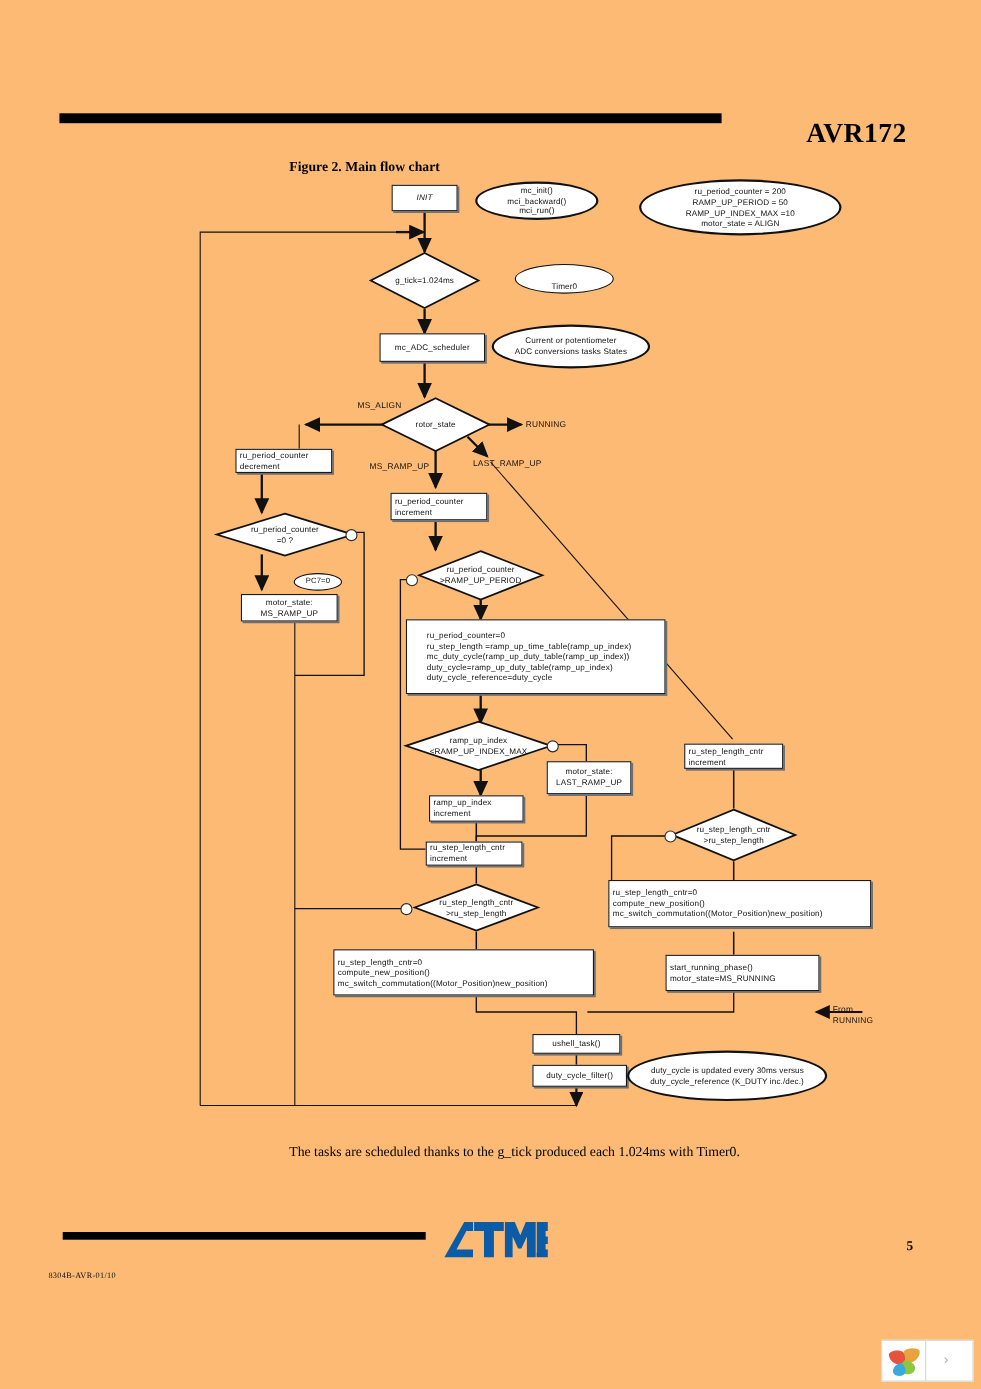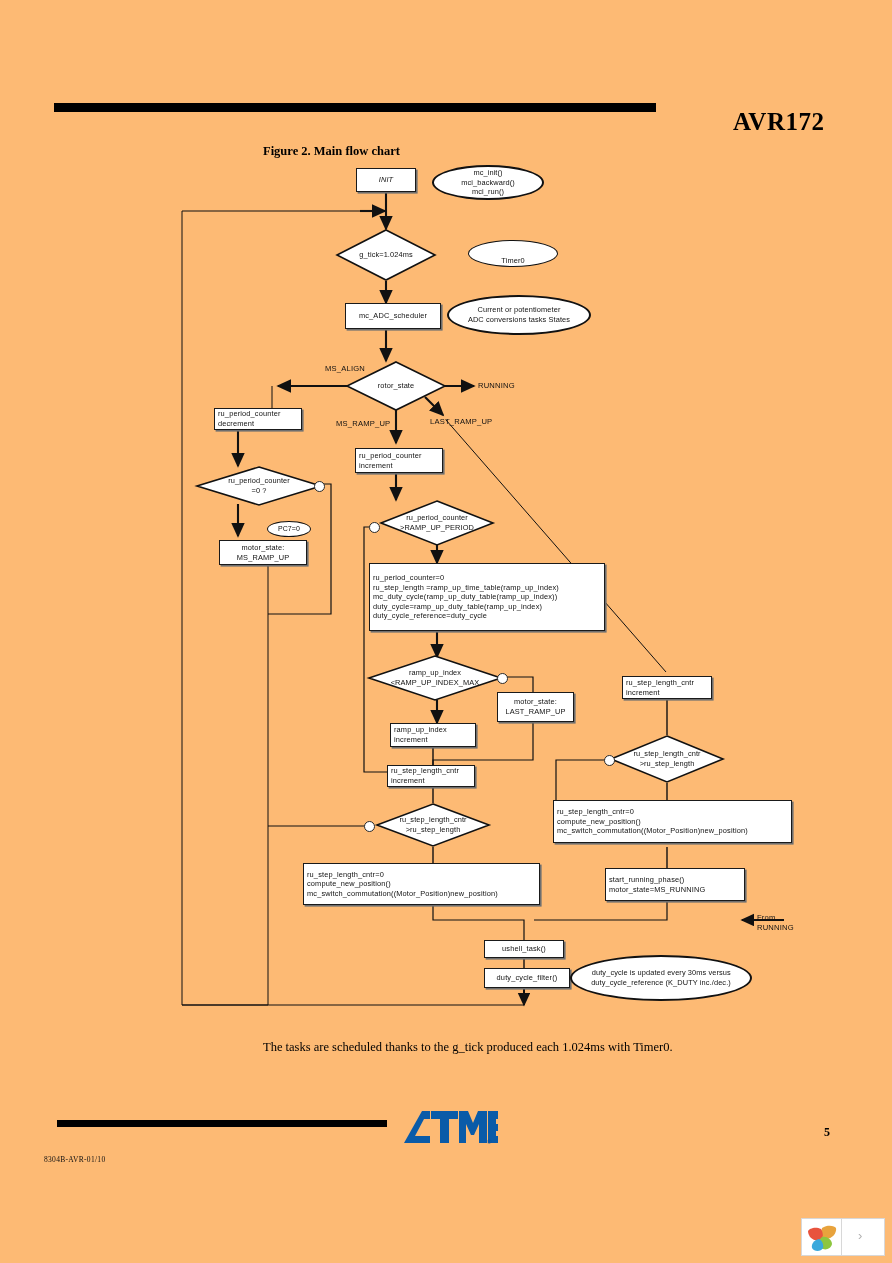--- a/index.html
+++ b/index.html
@@ -165,20 +165,26 @@
   <div class="node box" style="left:356px;top:168px;width:60px;height:24px;font-style:italic;">
     <div class="box-txt">INIT</div>
   </div>
 
   <div class="ell" style="left:432px;top:165px;width:112px;height:35px;">
     <div class="ell-txt">mc_init()
 mci_backward()
 mci_run()</div>
   </div>
 
+  <div class="ell" style="left:581px;top:163px;width:184px;height:51px;">
+    <div class="ell-txt">ru_period_counter = 200
+RAMP_UP_PERIOD = 50
+RAMP_UP_INDEX_MAX =10
+motor_state = ALIGN</div>
+  </div>
 
   <div class="dia" style="left:336px;top:229px;width:100px;height:52px;">
     <div class="shape">
       <svg viewBox="0 0 100 52" preserveAspectRatio="none">
         <polygon points="50,1 99,26 50,51 1,26" fill="#fff" stroke="#111" stroke-width="1.6"></polygon>
       </svg>
     </div>
     <div class="lbl">g_tick=1.024ms</div>
   </div>
 
@@ -243,21 +249,21 @@
     <div class="shape">
       <svg viewBox="0 0 114 46" preserveAspectRatio="none">
         <polygon points="57,1 113,23 57,45 1,23" fill="#fff" stroke="#111" stroke-width="1.6"></polygon>
       </svg>
     </div>
     <div class="lbl">ru_period_counter
 &gt;RAMP_UP_PERIOD</div>
   </div>
   <div class="jct" style="left:369px;top:522px;"></div>
 
-  <div class="node box box-left" style="left:369px;top:563px;width:236px;height:68px;">
+  <div class="node box box-left" style="left:369px;top:563px;width:236px;height:68px;padding-left:15px;">
     <div class="box-txt">ru_period_counter=0
 ru_step_length =ramp_up_time_table(ramp_up_index)
 mc_duty_cycle(ramp_up_duty_table(ramp_up_index))
 duty_cycle=ramp_up_duty_table(ramp_up_index)
 duty_cycle_reference=duty_cycle</div>
   </div>
 
   <div class="dia" style="left:368px;top:655px;width:134px;height:46px;">
     <div class="shape">
       <svg viewBox="0 0 134 46" preserveAspectRatio="none">

